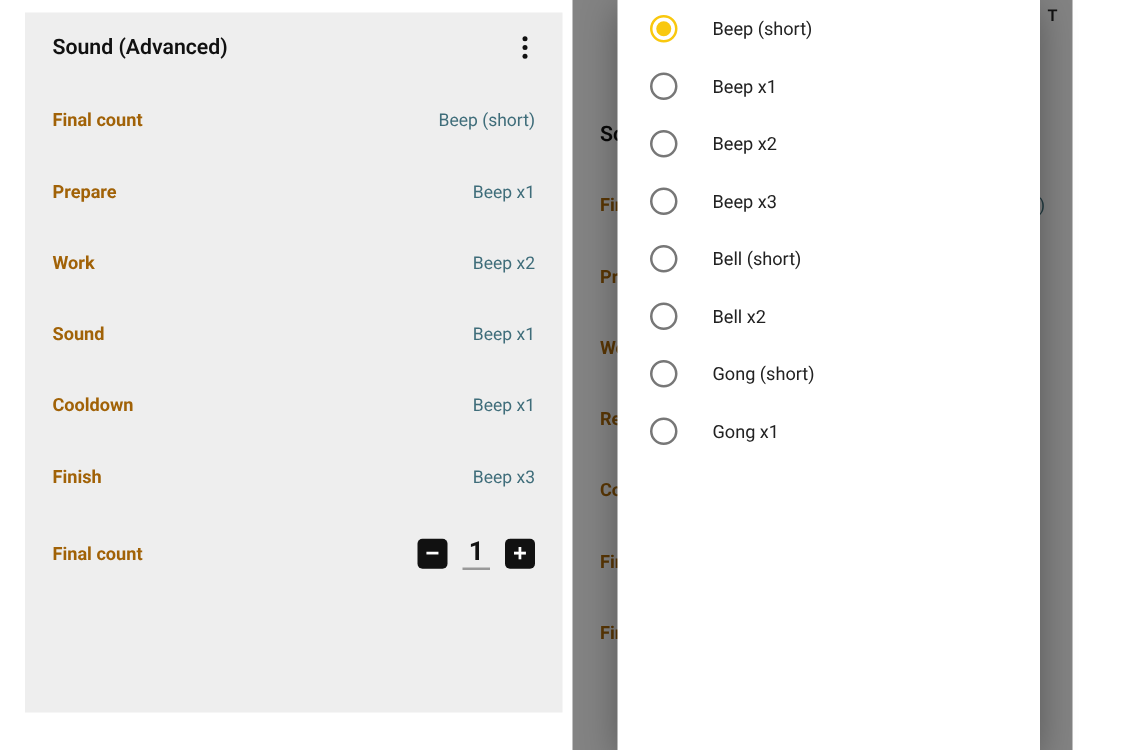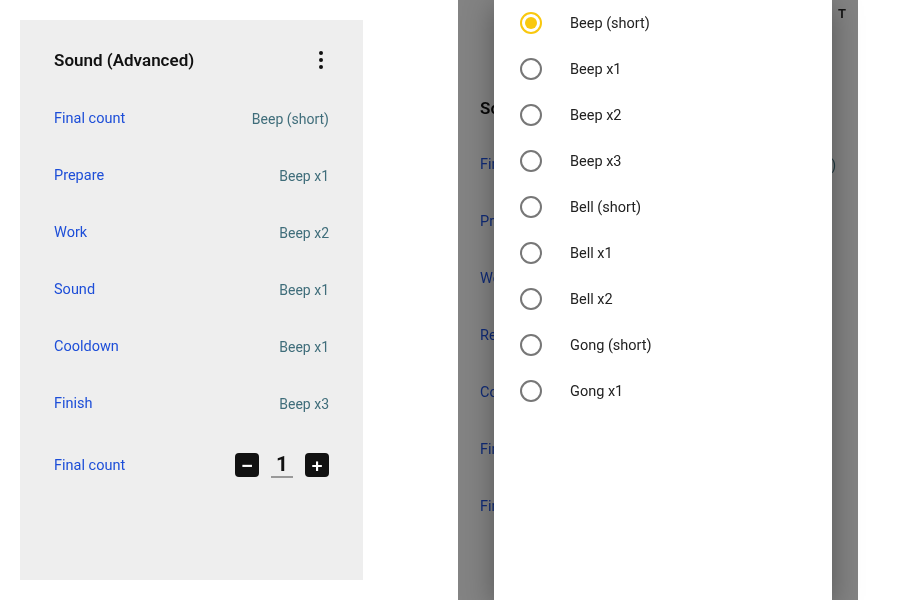--- a/index.html
+++ b/index.html
@@ -7,45 +7,45 @@
       font-family: Roboto, "Helvetica Neue", Arial, sans-serif;
       width: 900px; height: 600px;
       background: #fff;
       position: relative;
       overflow: hidden;
     }
 
     
     .left-panel {
       position: absolute;
-      left: 20px; top: 20px;
-      width: 343px; height: 560px;
+      left: 20px; top: 10px;
+      width: 430px; height: 560px;
       background: #eeeeee;
-      padding: 12px;
+      padding: 0;
     }
     .left-header {
       display: flex; align-items: center; justify-content: space-between;
       padding: 16px 18px 18px 22px;
     }
     .left-header h1 {
       font-size: 17px; font-weight: 600; color: #111;
     }
     .more-btn {
       width: 24px; height: 24px; cursor: pointer;
       display: flex; flex-direction: column; align-items: center; justify-content: center;
       gap: 3px;
     }
     .more-btn span {
       width: 4px; height: 4px; background: #111; border-radius: 50%;
     }
     .setting-row {
       display: flex; align-items: center; justify-content: space-between;
       padding: 20px 22px;
     }
-    .setting-label { font-size: 14.5px; font-weight: 400; color: #1d4ed8; }
+    .setting-label { font-size: 14.5px; font-weight: 700; color: #a16207; }
     .setting-value { font-size: 14px; color: #3f6d7a; cursor: pointer; }
 
     .stepper-row {
       display: flex; align-items: center; justify-content: space-between;
       padding: 20px 22px;
     }
     .stepper {
       display: flex; align-items: center; gap: 12px;
     }
     .stepper button {
@@ -201,24 +201,20 @@
     <div class="option">
       <div class="radio"></div>
       <div class="option-label">Beep x3</div>
     </div>
     <div class="option">
       <div class="radio"></div>
       <div class="option-label">Bell (short)</div>
     </div>
     <div class="option">
       <div class="radio"></div>
-      <div class="option-label">Bell x1</div>
-    </div>
-    <div class="option">
-      <div class="radio"></div>
       <div class="option-label">Bell x2</div>
     </div>
     <div class="option">
       <div class="radio"></div>
       <div class="option-label">Gong (short)</div>
     </div>
     <div class="option">
       <div class="radio"></div>
       <div class="option-label">Gong x1</div>
     </div>

